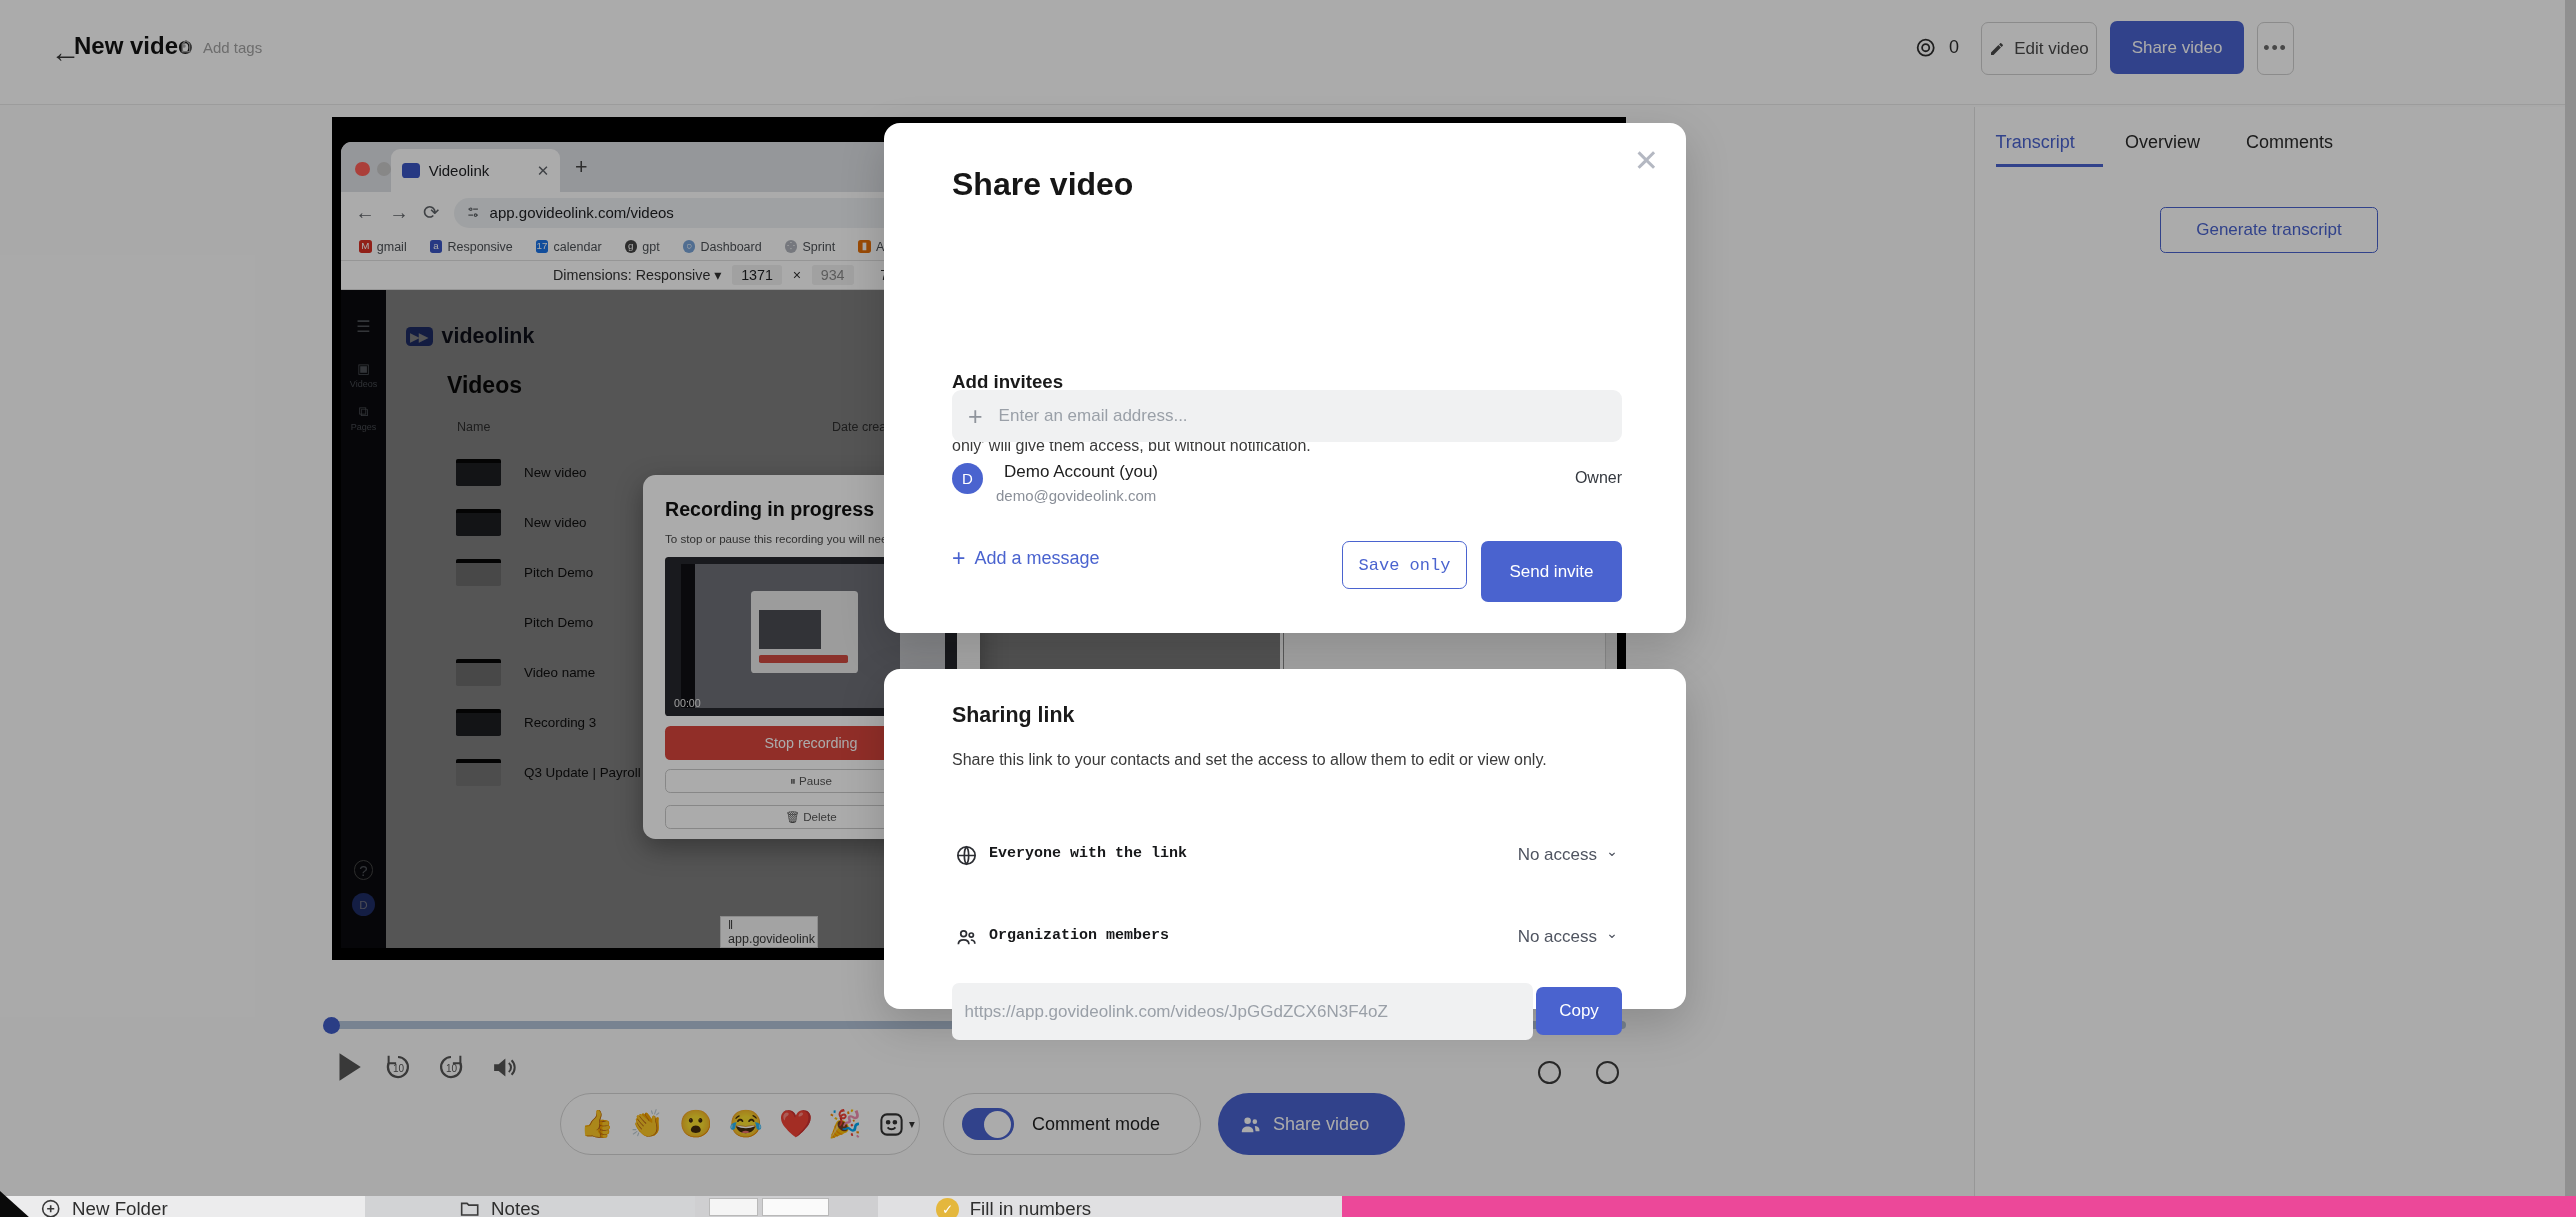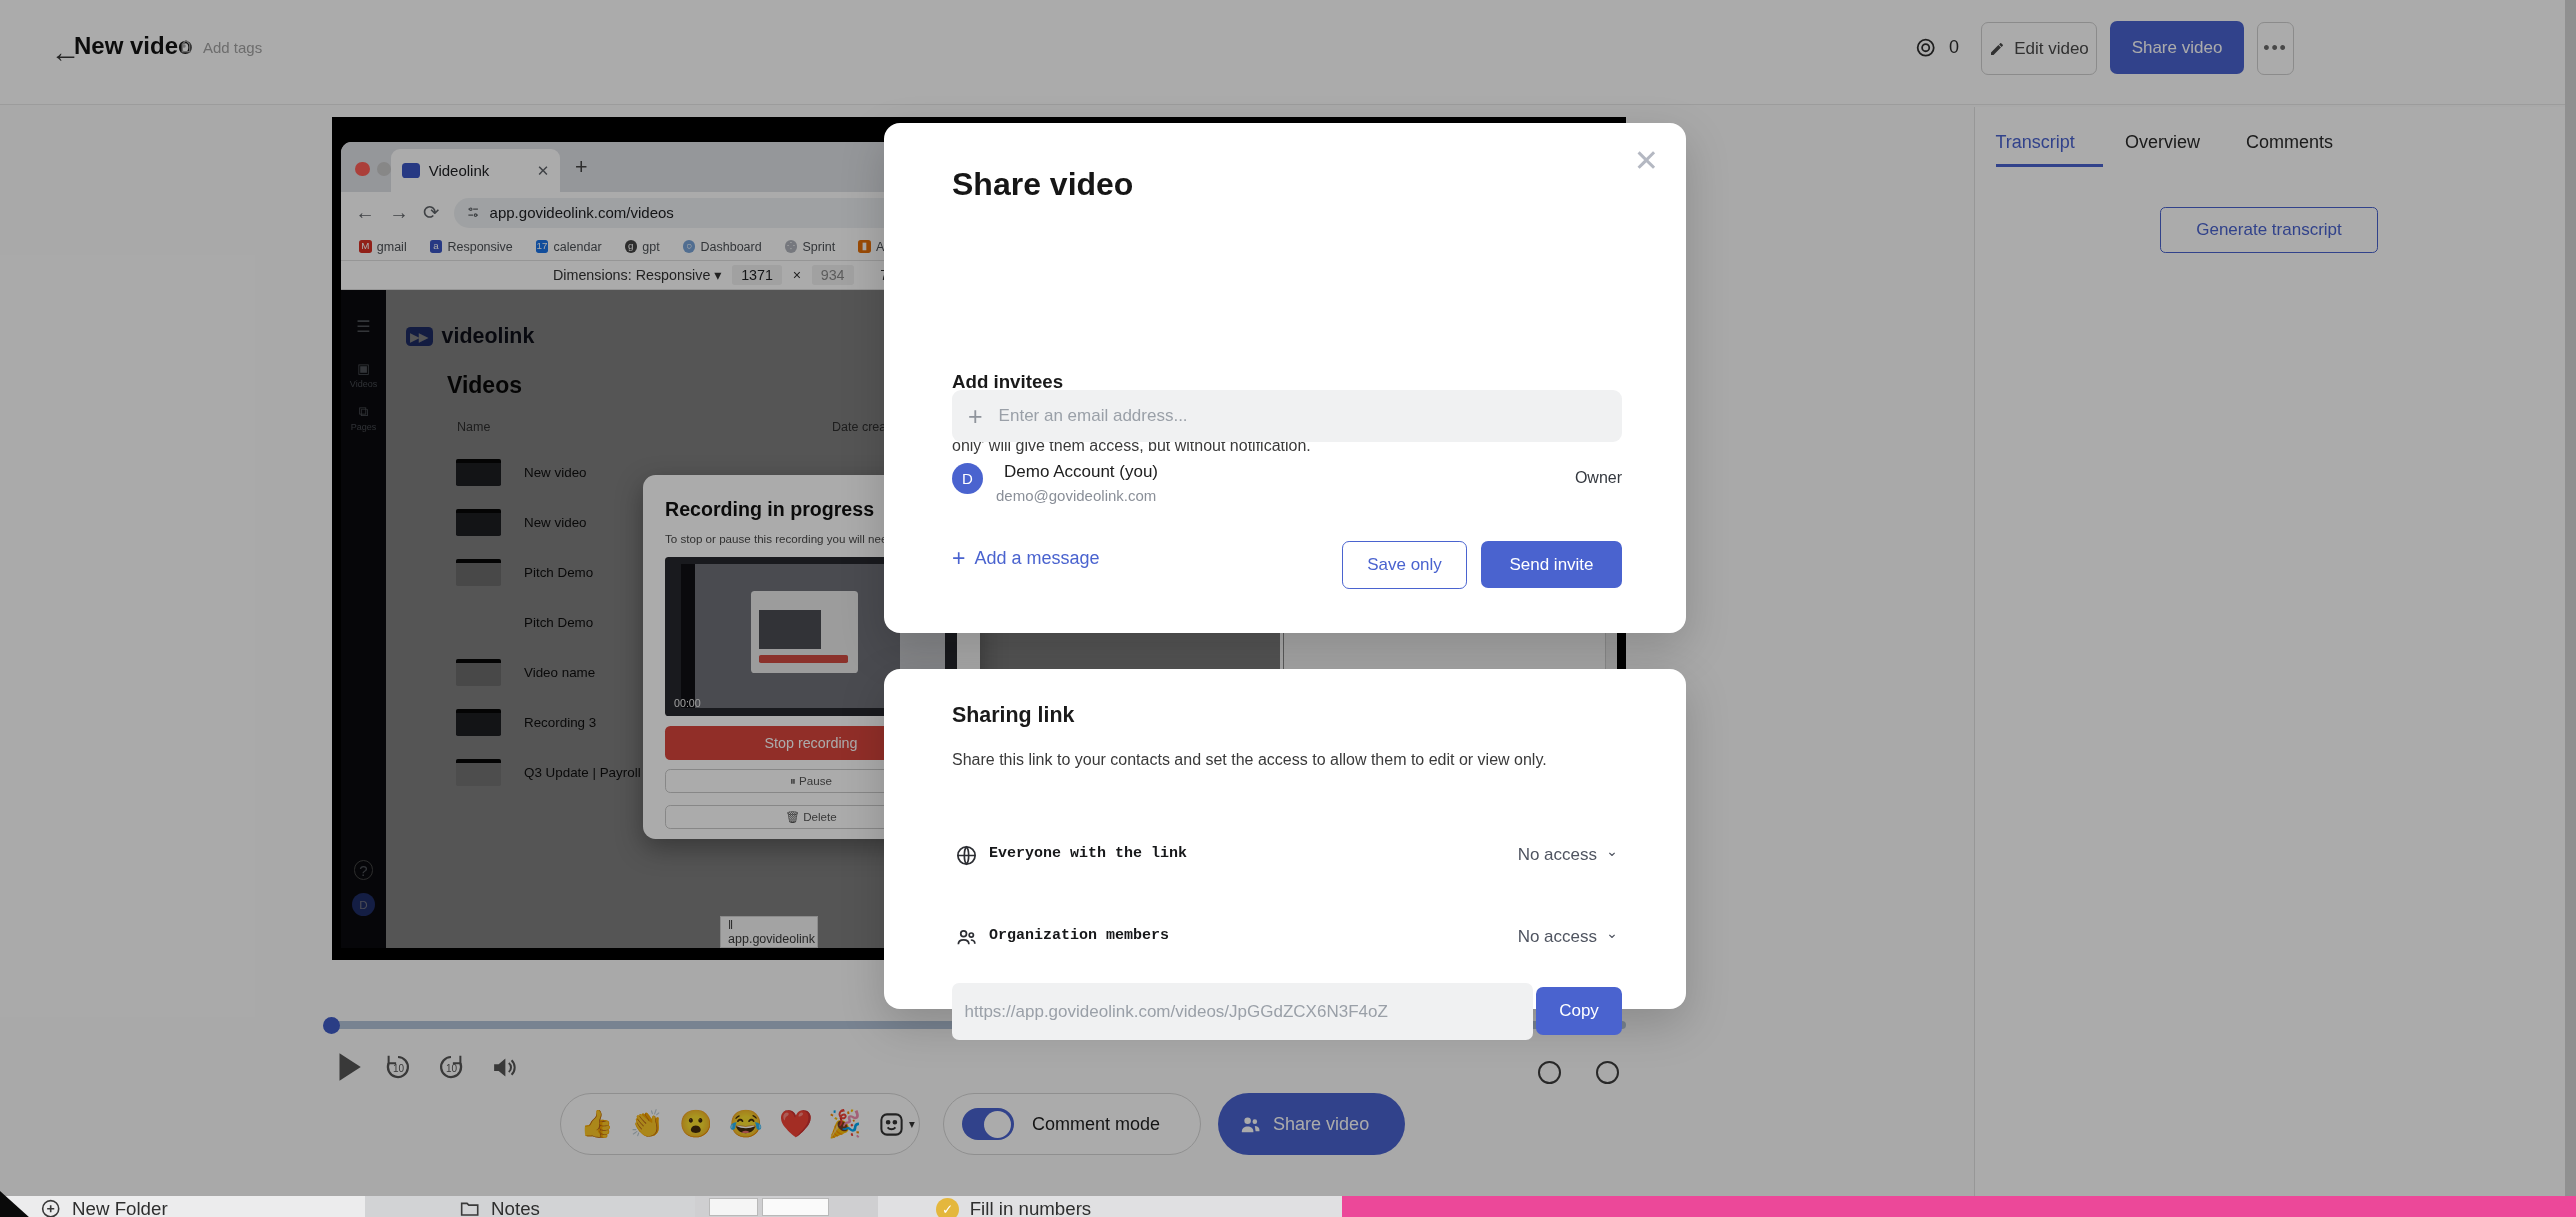--- a/index.html
+++ b/index.html
@@ -101,22 +101,22 @@
   .card h2 { position:absolute; left:68px; font-size:18.7px; font-weight:700; color:#1a1a1a; }
   .card .desc { position:absolute; left:68px; width:667px; font-size:16px; line-height:27px; color:#3a3a3a; }
   #email-input { position:absolute; left:68px; top:267px; width:670px; height:52px; background:#f0f1f2; border-radius:9px; display:flex; align-items:center; gap:16px; padding-left:16px; }
   #email-input .plus { color:#8f949c; font-size:25px; font-weight:300; }
   #email-input .ph { color:#9aa0a8; font-size:17px; }
   .avatar { position:absolute; left:68px; top:340px; width:31px; height:31px; border-radius:50%; background:#4a63cf; color:#fff; font-size:15px; display:flex; align-items:center; justify-content:center; }
   #inv-name { position:absolute; left:120px; top:339px; font-size:17px; color:#202020; }
   #inv-email { position:absolute; left:112px; top:364px; font-size:15px; color:#8a8f98; }
   #inv-role { position:absolute; right:64px; top:346px; font-size:16px; color:#34383f; }
   #add-msg { position:absolute; left:68px; top:422px; font-size:18px; color:#4a63cf; display:flex; align-items:center; gap:9px; cursor:pointer; }
-  #save-only { position:absolute; left:458px; top:418px; width:125px; height:48px; border:1.8px solid #4a63cf; background:#fff; color:#4a63cf; border-radius:7.1px; font-size:17px; }
-  #send-invite { position:absolute; left:597px; top:418px; width:141px; height:47px; border-radius:7.1px; font-size:17px; }
+  #save-only { position:absolute; left:458px; top:418px; width:125px; height:48px; border:1.8px solid #4a63cf; background:#fff; color:#4a63cf; border-radius:7.1px; font-size:17px;font-family:Liberation Mono, monospace; }
+  #send-invite { position:absolute; left:597px; top:418px; width:141px; height:61px; border-radius:7.1px; font-size:17px; }
   .acc-row-label { position:absolute; left:105px; font-size:15px; font-weight:700; color:#17181a;font-family:Liberation Mono, monospace; }
   .acc-ic { position:absolute; left:71px; width:23px; height:23px; color:#2c2e33; }
   .acc-val { position:absolute; right:68px; font-size:17px; color:#4f5460; display:flex; align-items:center; gap:9px; cursor:pointer; }
   #link-input { position:absolute; left:68px; top:314px; width:581px; height:57px; background:#f0f1f2; border-radius:7.1px; display:flex; align-items:center; padding-left:12.5px; overflow:hidden; }
   #link-input span { font-size:17px; color:#9aa0a8; white-space:nowrap; }
   #copy-btn { position:absolute; left:652px; top:318px; width:86px; height:48px; border-radius:7.1px; font-size:17px; }
 
   
   #strip { left:0; top:1196px; width:2576px; height:21.4px; background:#ec4899; z-index:30; }
   .seg { position:absolute; top:0; height:21.4px; }

